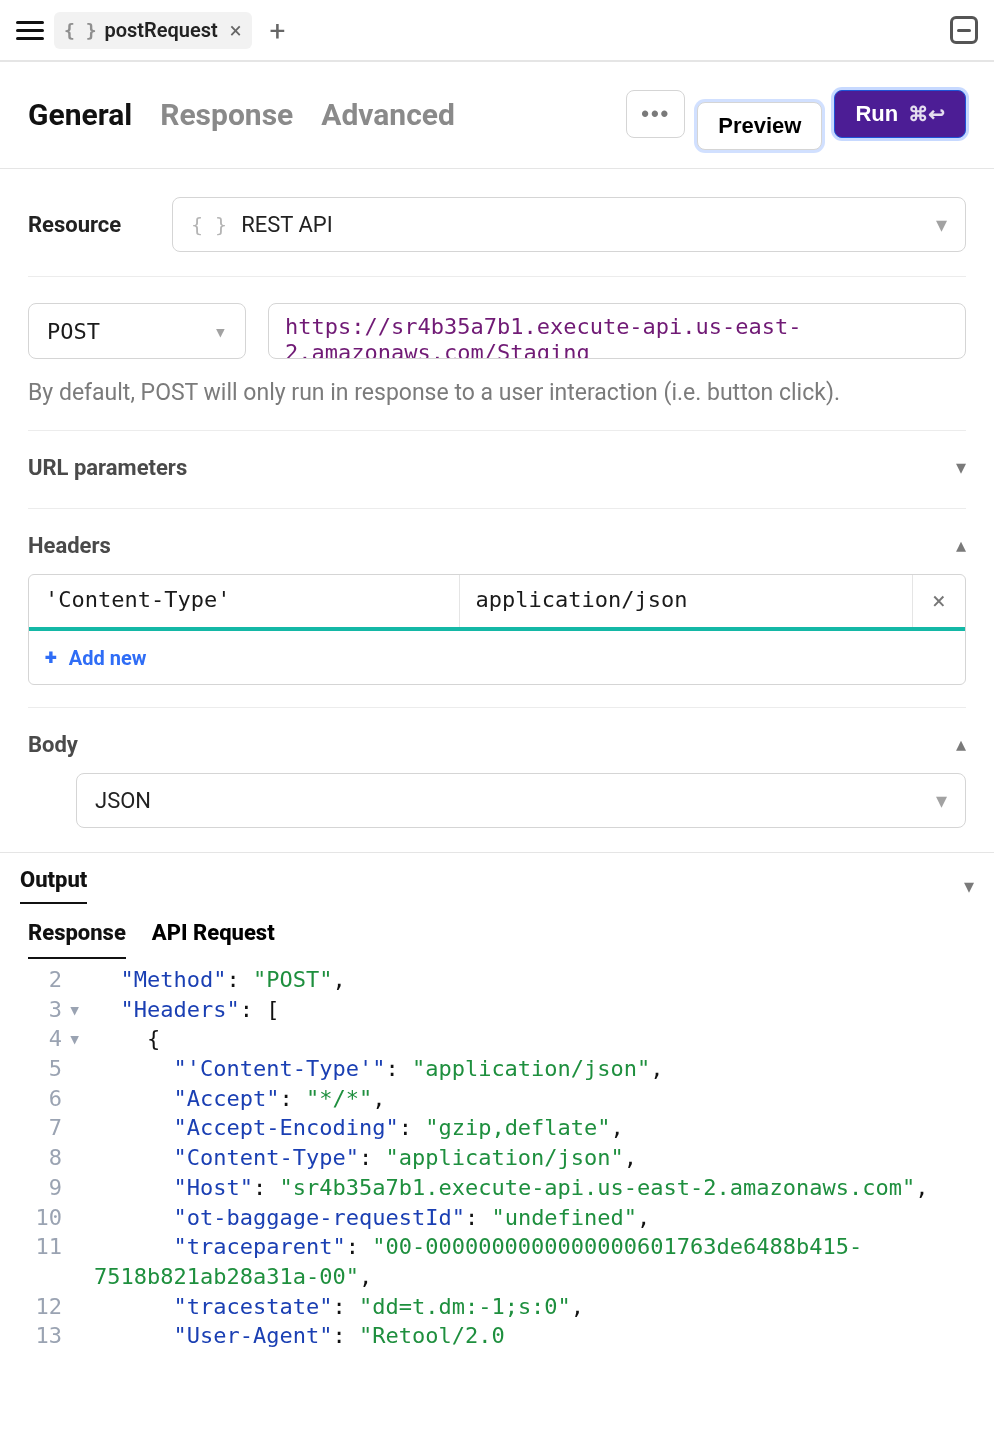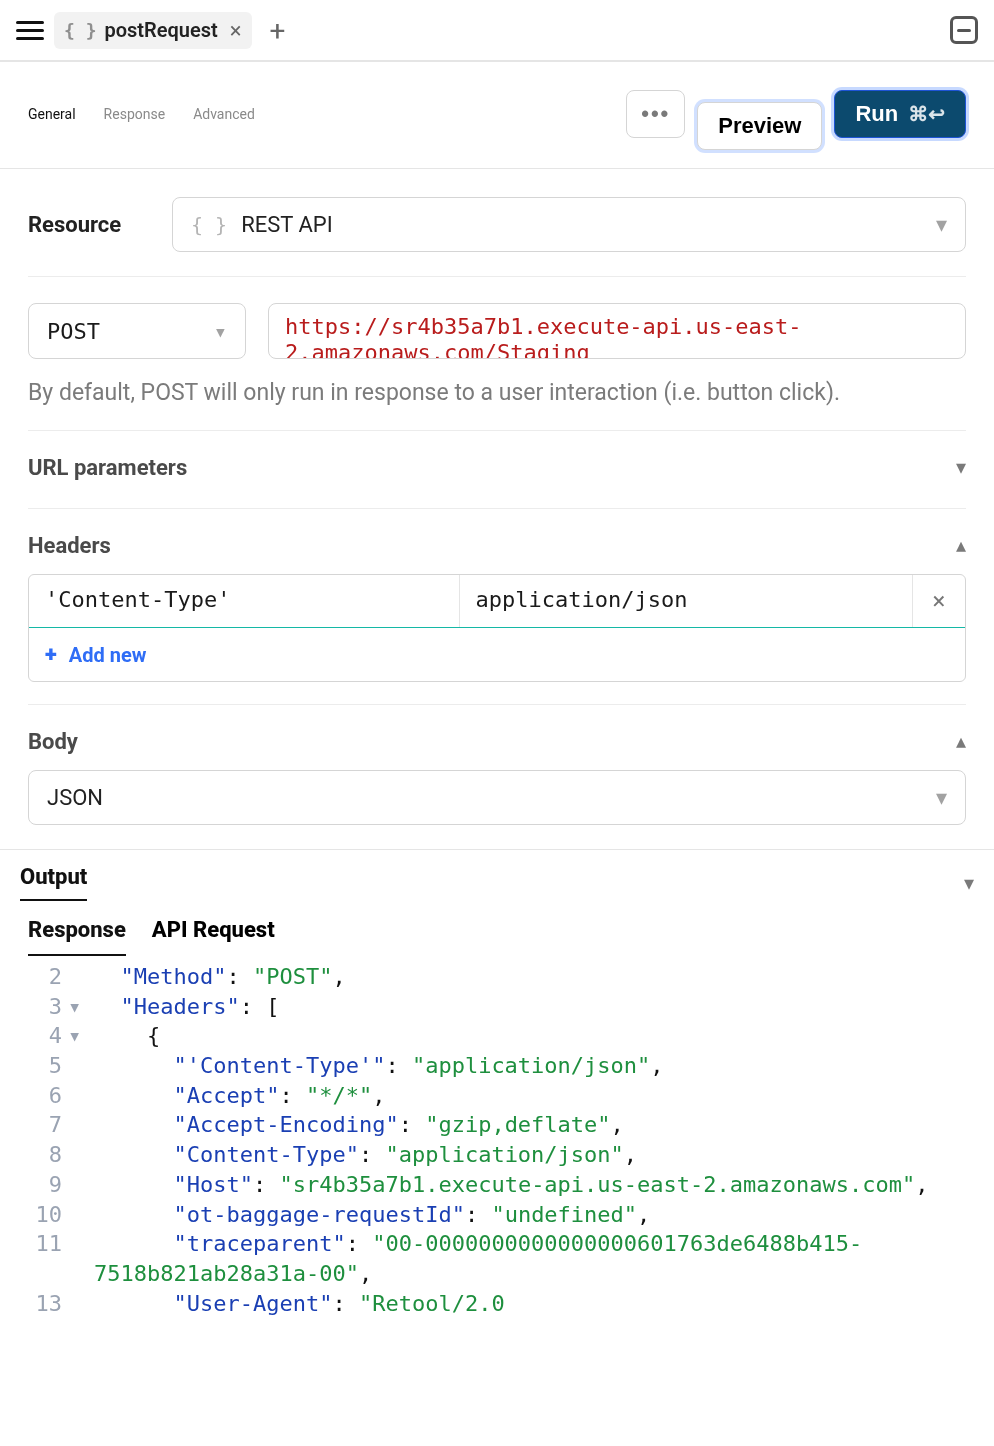--- a/index.html
+++ b/index.html
@@ -34,30 +34,30 @@
     width:28px; height:28px; border:3px solid #555; border-radius:6px;
     display:flex; align-items:center; justify-content:center;
   }
   .collapse-right span { display:block; width:14px; height:3px; background:#555; border-radius:2px; }
 
   .subtabs {
     display:flex; align-items:center; gap:28px;
     padding: 16px 28px 18px;
     border-bottom:1px solid #e5e5e5;
   }
-  .subtabs .tabname { font-size:14px; font-weight:400; color:#8a8a8a; cursor:pointer; }
+  .subtabs .tabname { font-size:30px; font-weight:700; color:#8a8a8a; cursor:pointer; }
   .subtabs .tabname.active { color:#111; }
   .subtabs .actions { margin-left:auto; display:flex; gap:12px; align-items:center; }
   .btn {
     border:1px solid #d5d5d5; border-radius:8px; background:#fff;
     padding: 10px 20px; font-size:22px; font-weight:700; cursor:pointer;
   }
   .btn.icon { padding:10px 14px; color:#7a7a7a; font-weight:900; letter-spacing:2px; }
   .btn.preview { box-shadow: 0 0 0 3px rgba(70,130,255,0.25); margin-top: 24px; }
-  .btn.run { background:#0c4a6e; color:#fff; border-color:#1e54d6; box-shadow: 0 0 0 3px rgba(70,130,255,0.3); display:flex; align-items:center; gap:10px;}
+  .btn.run { background:#4c1d95; color:#fff; border-color:#1e54d6; box-shadow: 0 0 0 3px rgba(70,130,255,0.3); display:flex; align-items:center; gap:10px;}
   .btn.run .shortcut { opacity:0.85; font-weight:600; font-size:20px; }
 
   .panel { padding: 0 28px; }
   .row { display:flex; align-items:center; gap:24px; padding: 28px 0 24px; border-bottom:1px solid #ececec; }
   .label { font-size:22px; font-weight:700; color:#222; min-width:120px; }
   .select {
     flex:1; border:1px solid #d5d5d5; border-radius:8px; background:#fff;
     padding:14px 18px; display:flex; align-items:center; gap:14px;
     font-size:22px; color:#222;
   }
@@ -66,30 +66,30 @@
   .method-url { display:flex; gap:22px; padding-top:26px; }
   .method {
     border:1px solid #d5d5d5; border-radius:8px; padding:12px 18px;
     font-family: ui-monospace, "SFMono-Regular", Menlo, monospace;
     font-size:22px; display:flex; align-items:center; gap:13px; width:218px;
   }
   .method .chev { color:#a2a2a2; margin-left:auto; }
   .url {
     flex:1; border:1px solid #d5d5d5; border-radius:8px; padding:10px 16px;
     font-family: ui-monospace, "SFMono-Regular", Menlo, monospace;
-    font-size:22px; color:#b91c1c; line-height:1.2; height:56px; overflow:hidden;
+    font-size:22px; color:#701a75; line-height:1.2; height:56px; overflow:hidden;
   }
   .helptext { color:#7b7b7b; font-size:23px; padding: 20px 0 24px; border-bottom:1px solid #ececec; }
   .section-hdr { display:flex; justify-content:space-between; padding:24px 0 10px; cursor:pointer; }
   .section-hdr .name { font-size:22px; font-weight:700; color:#4a4a4a; }
   .section-hdr .chev { color:#7a7a7a; }
   .section.urlparams { border-bottom:1px solid #ececec; padding-bottom: 18px; }
 
   .kv-table { border:1px solid #d5d5d5; border-radius:6px; overflow:hidden; margin-top:6px; }
-  .kv-row { display:flex; border-bottom:1px solid #14b8a6; }
+  .kv-row { display:flex; border-bottom:4px solid #14b8a6; }
   .kv-row:last-child { border-bottom:none; }
   .kv-cell {
     padding:12px 16px; font-family: ui-monospace, "SFMono-Regular", Menlo, monospace;
     font-size:22px; border-right:1px solid #e5e5e5; flex:1;
   }
   .kv-cell.key { flex:0 0 46%; }
   .kv-cell.del { flex:0 0 52px; text-align:center; color:#777; cursor:pointer; border-right:none; font-family: inherit; font-size:24px; }
   .add-new {
     padding:14px 16px; color:#2f6df6; font-weight:700; cursor:pointer;
     display:flex; align-items:center; gap:12px;
@@ -209,21 +209,21 @@
         </div>
       </div>
     </div>
   </div>
 
   <div class="section body-section">
     <div class="section-hdr">
       <span class="name">Body</span>
       <span class="chev">▴</span>
     </div>
-    <div class="select" style="margin-bottom:16px;">
+    <div class="select" style="margin-bottom:16px;margin-left:48px;">
       <span>JSON</span>
       <span class="chev">▾</span>
     </div>
   </div>
 </div>
 
 <div class="output-bar">
   <span class="title">Output</span>
   <span class="chev">▾</span>
 </div>
@@ -237,14 +237,15 @@
     <div class="line"><span class="gutter">2</span><span class="fold"></span><span class="content">  <span class="tok-key">"Method"</span><span class="tok-punct">: </span><span class="tok-str">"POST"</span><span class="tok-punct">,</span></span></div>
     <div class="line"><span class="gutter">3</span><span class="fold">▾</span><span class="content">  <span class="tok-key">"Headers"</span><span class="tok-punct">: </span><span class="tok-brack">[</span></span></div>
     <div class="line"><span class="gutter">4</span><span class="fold">▾</span><span class="content">    <span class="tok-brack">{</span></span></div>
     <div class="line"><span class="gutter">5</span><span class="fold"></span><span class="content">      <span class="tok-key">"'Content-Type'"</span><span class="tok-punct">: </span><span class="tok-str">"application/json"</span><span class="tok-punct">,</span></span></div>
     <div class="line"><span class="gutter">6</span><span class="fold"></span><span class="content">      <span class="tok-key">"Accept"</span><span class="tok-punct">: </span><span class="tok-str">"*/*"</span><span class="tok-punct">,</span></span></div>
     <div class="line"><span class="gutter">7</span><span class="fold"></span><span class="content">      <span class="tok-key">"Accept-Encoding"</span><span class="tok-punct">: </span><span class="tok-str">"gzip,deflate"</span><span class="tok-punct">,</span></span></div>
     <div class="line"><span class="gutter">8</span><span class="fold"></span><span class="content">      <span class="tok-key">"Content-Type"</span><span class="tok-punct">: </span><span class="tok-str">"application/json"</span><span class="tok-punct">,</span></span></div>
     <div class="line"><span class="gutter">9</span><span class="fold"></span><span class="content">      <span class="tok-key">"Host"</span><span class="tok-punct">: </span><span class="tok-str">"sr4b35a7b1.execute-api.us-east-2.amazonaws.com"</span><span class="tok-punct">,</span></span></div>
     <div class="line"><span class="gutter">10</span><span class="fold"></span><span class="content">      <span class="tok-key">"ot-baggage-requestId"</span><span class="tok-punct">: </span><span class="tok-str">"undefined"</span><span class="tok-punct">,</span></span></div>
     <div class="line"><span class="gutter">11</span><span class="fold"></span><span class="content">      <span class="tok-key">"traceparent"</span><span class="tok-punct">: </span><span class="tok-str">"00-0000000000000000601763de6488b415-7518b821ab28a31a-00"</span><span class="tok-punct">,</span></span></div>
+    <div class="line"><span class="gutter">12</span><span class="fold"></span><span class="content">      <span class="tok-key">"tracestate"</span><span class="tok-punct">: </span><span class="tok-str">"dd=t.dm:-1;s:0"</span><span class="tok-punct">,</span></span></div>
     <div class="line"><span class="gutter">13</span><span class="fold"></span><span class="content">      <span class="tok-key">"User-Agent"</span><span class="tok-punct">: </span><span class="tok-str">"Retool/2.0</span></span></div>
   </div>
 
 </body></html>

